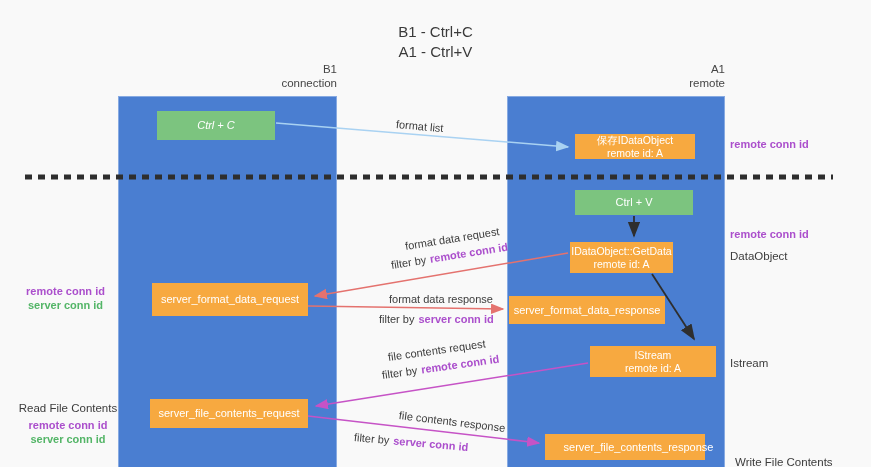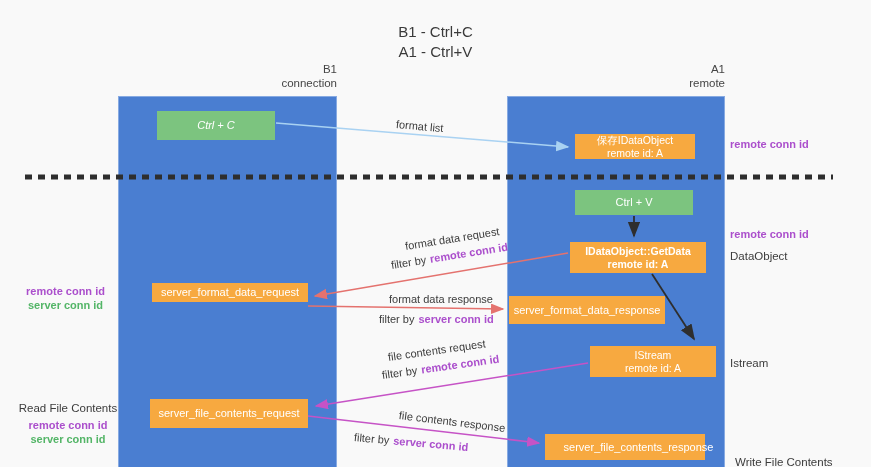--- a/index.html
+++ b/index.html
@@ -21,23 +21,23 @@
   .lh-right { left:507px; width:218px; }
   svg.overlay { position:absolute; left:0; top:0; z-index:2; pointer-events:none; }
   .box { position:absolute; z-index:3; display:flex; flex-direction:column;
     align-items:center; justify-content:center; text-align:center;
     color:#ffffff; font-size:11px; line-height:13px; }
   .box.green { background:#7cc47f; }
   .box.orange { background:#f7a940; }
   .b-ctrl-c   { left:157px; top:95px;  width:118px; height:29px;font-style:italic; }
   .b-save     { left:575px; top:118px; width:120px; height:25px; font-size:10.5px; }
   .b-ctrl-v   { left:575px; top:174px; width:118px; height:25px; }
-  .b-getdata  { left:570px; top:226px; width:136px; height:31px; font-size:10.5px;font-weight:bold; }
+  .b-getdata  { left:570px; top:226px; width:103px; height:31px; font-size:10.5px; }
   .b-istream  { left:590px; top:330px; width:126px; height:31px; font-size:10.5px; }
-  .b-fmt-req  { left:152px; top:267px; width:156px; height:19px; }
+  .b-fmt-req  { left:152px; top:267px; width:156px; height:33px; }
   .b-fmt-resp { left:509px; top:280px; width:156px; height:28px; }
   .b-file-req { left:150px; top:383px; width:158px; height:29px; }
   .b-file-resp{ left:545px; top:418px; width:160px; height:26px;padding-left:27px; }
   .mlabel { position:absolute; z-index:3; font-size:11px; white-space:nowrap;
     color:#3c3c3c; transform-origin:left center; }
   .purple { color:#ab4fcc; font-weight:bold; }
   .green-t { color:#53b567; font-weight:bold; }
   .fb { margin-right:4px; }
   .side { position:absolute; z-index:3; font-size:11px; white-space:nowrap; }
   .side-stack { text-align:center; line-height:14px; }

